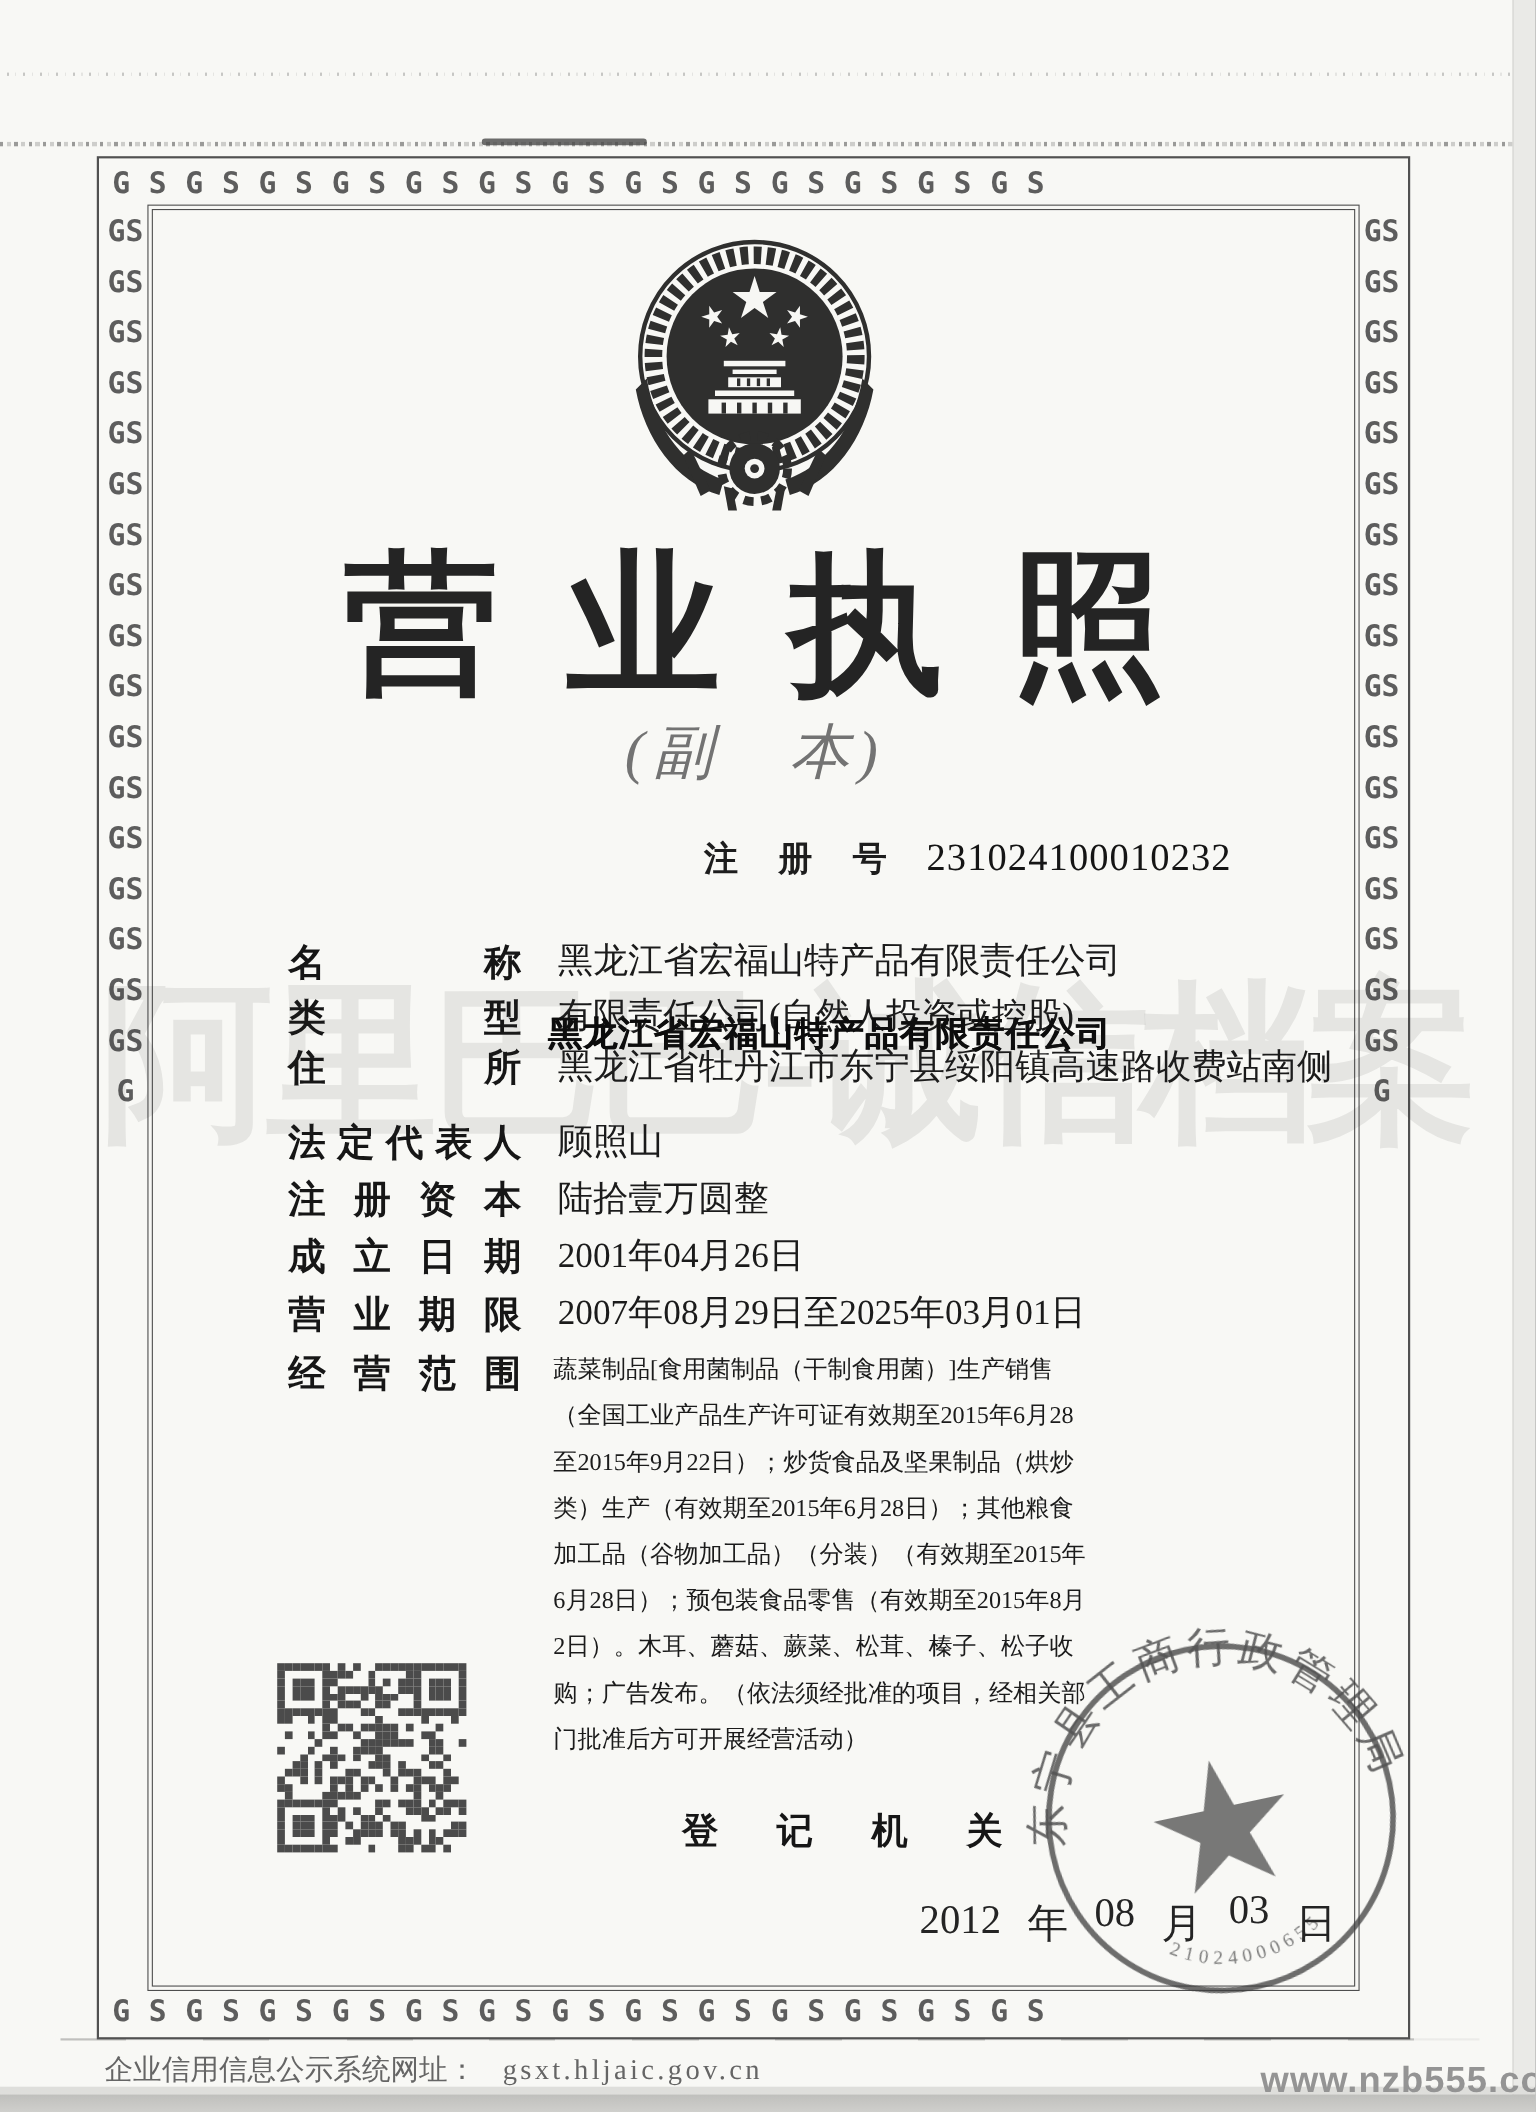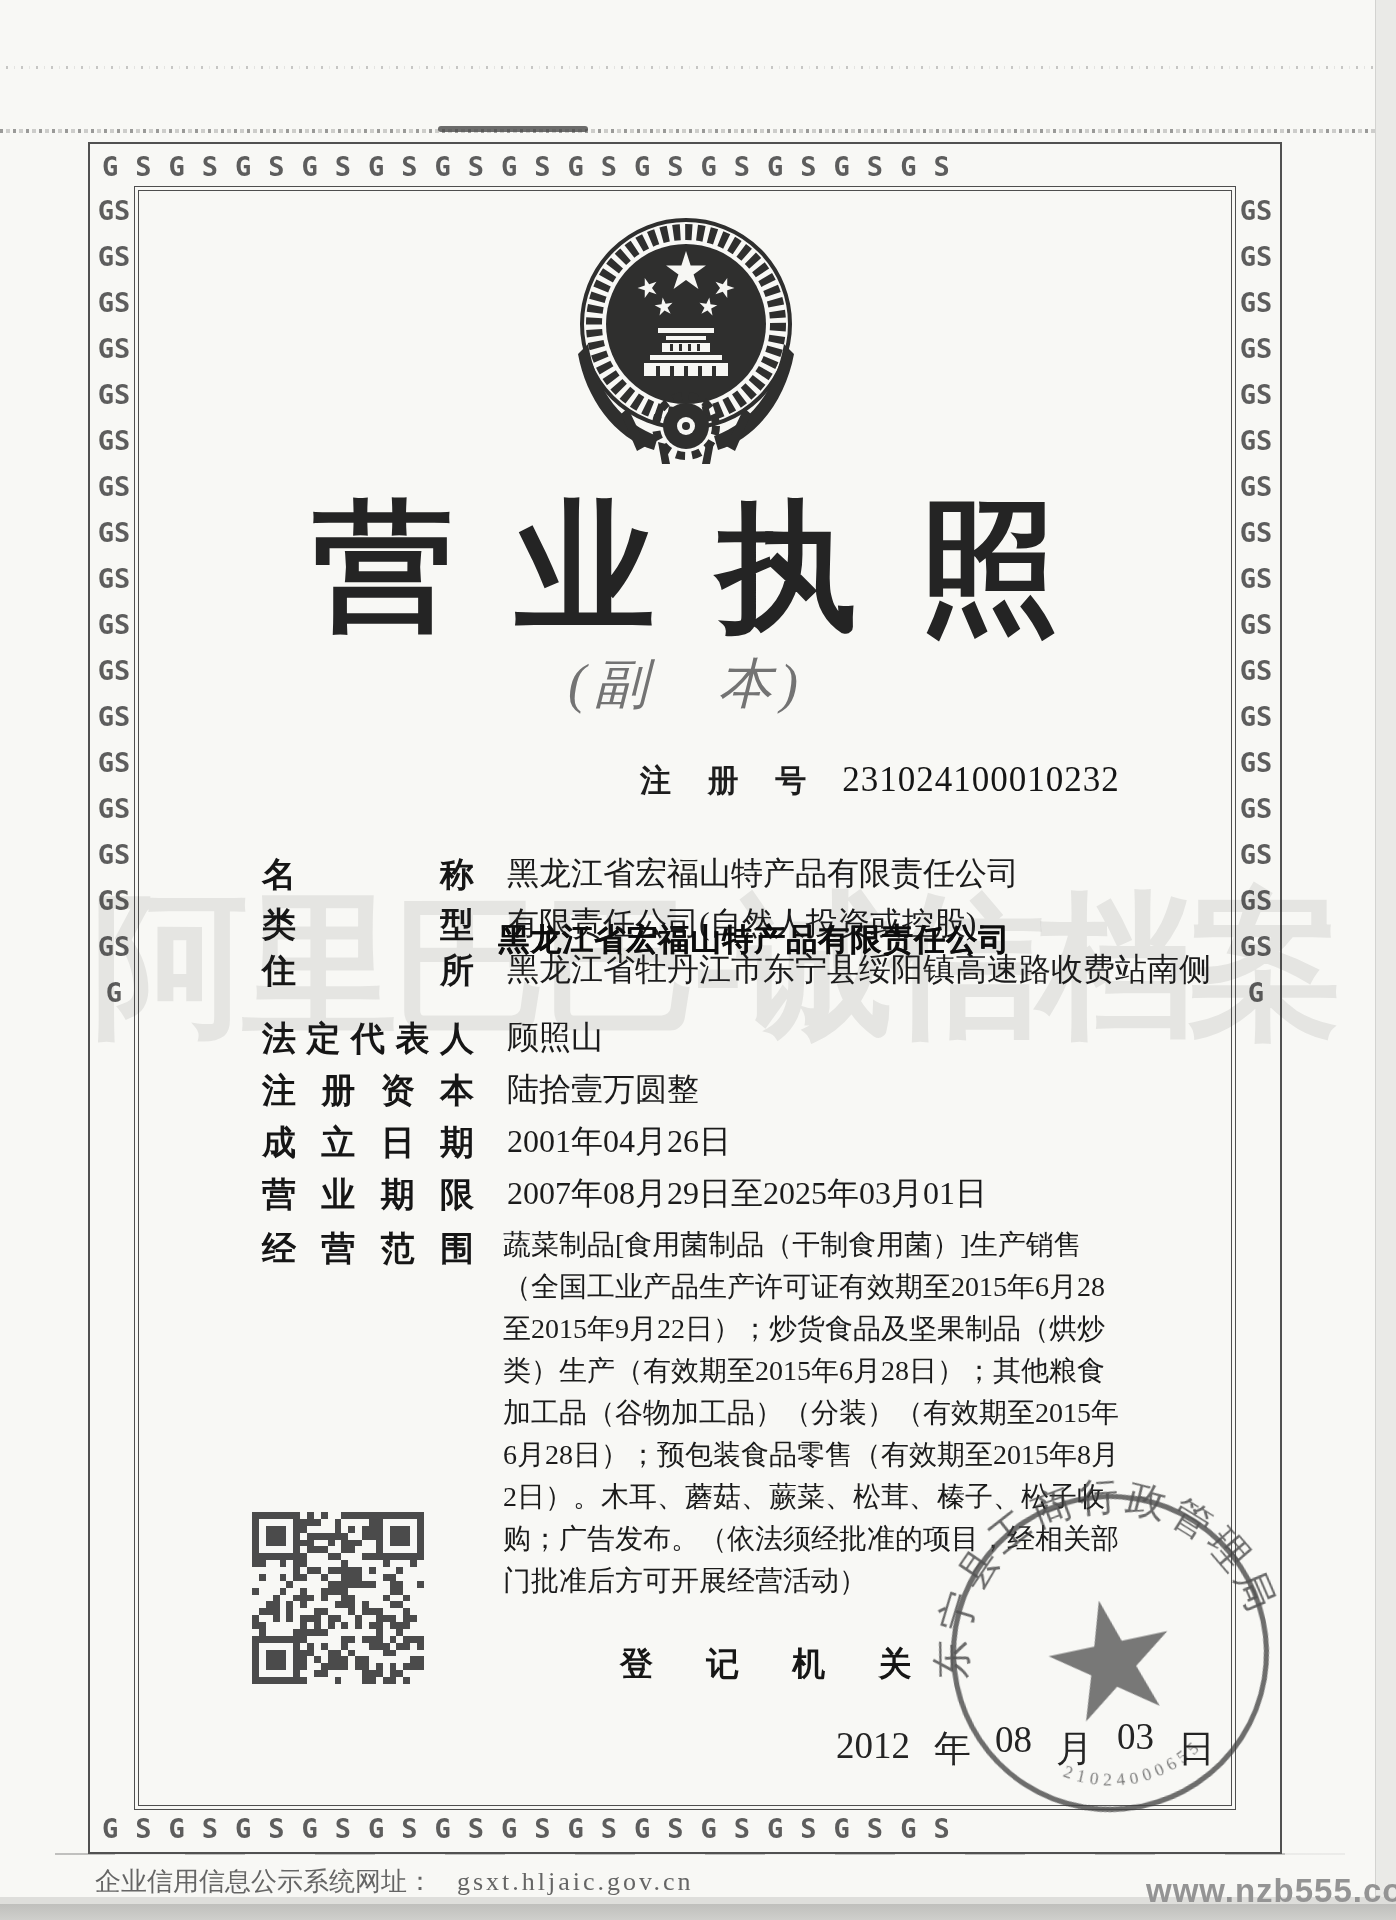--- a/index.html
+++ b/index.html
@@ -44,21 +44,21 @@
   .regno-label{display:inline-block;font-family:"Liberation Sans","DejaVu Sans",sans-serif;
     font-weight:700;font-size:31px;letter-spacing:14px;color:#1d1d1d;}
   .regno-value{display:inline-block;font-size:35px;margin-left:18px;letter-spacing:1px;color:#151515;}
   .field-row{position:absolute;left:262px;white-space:nowrap;}
   .flabel{display:inline-block;width:212px;vertical-align:top;
     font-family:"Liberation Sans","DejaVu Sans",sans-serif;font-weight:700;font-size:34px;
     text-align:justify;text-align-last:justify;text-justify:inter-character;color:#161616;}
   .fvalue{display:inline-block;margin-left:29px;font-size:32px;color:#1b1b1b;vertical-align:top;}
   .overlay-name{position:absolute;left:498px;top:919px;font-size:31px;font-weight:900;
     color:#0c0c0c;text-shadow:.6px 0 #0c0c0c;letter-spacing:1px;z-index:5;}
-  .scope-lines{position:absolute;left:503px;top:1224px;width:740px;font-size:28px;line-height:42px;color:#1b1b1b;}
+  .scope-lines{position:absolute;left:503px;top:1224px;width:740px;font-size:22px;line-height:42px;color:#1b1b1b;}
   .registry{position:absolute;left:620px;top:1642px;width:420px;text-align:left;
     font-family:"Liberation Sans","DejaVu Sans",sans-serif;font-weight:700;
     font-size:33px;letter-spacing:22px;color:#161616;}
   .date-line{position:absolute;left:836px;top:1724px;display:flex;gap:24px;
     font-size:37px;color:#242424;align-items:flex-start;z-index:6;}
   .date-line .lift1{transform:translateY(-6px);}
   .date-line .lift2{transform:translateY(-9px);}
   
   .qr{position:absolute;left:252px;top:1512px;width:172px;height:172px;display:grid;
     grid-template-columns:repeat(25,1fr);grid-template-rows:repeat(25,1fr);opacity:.85;}

